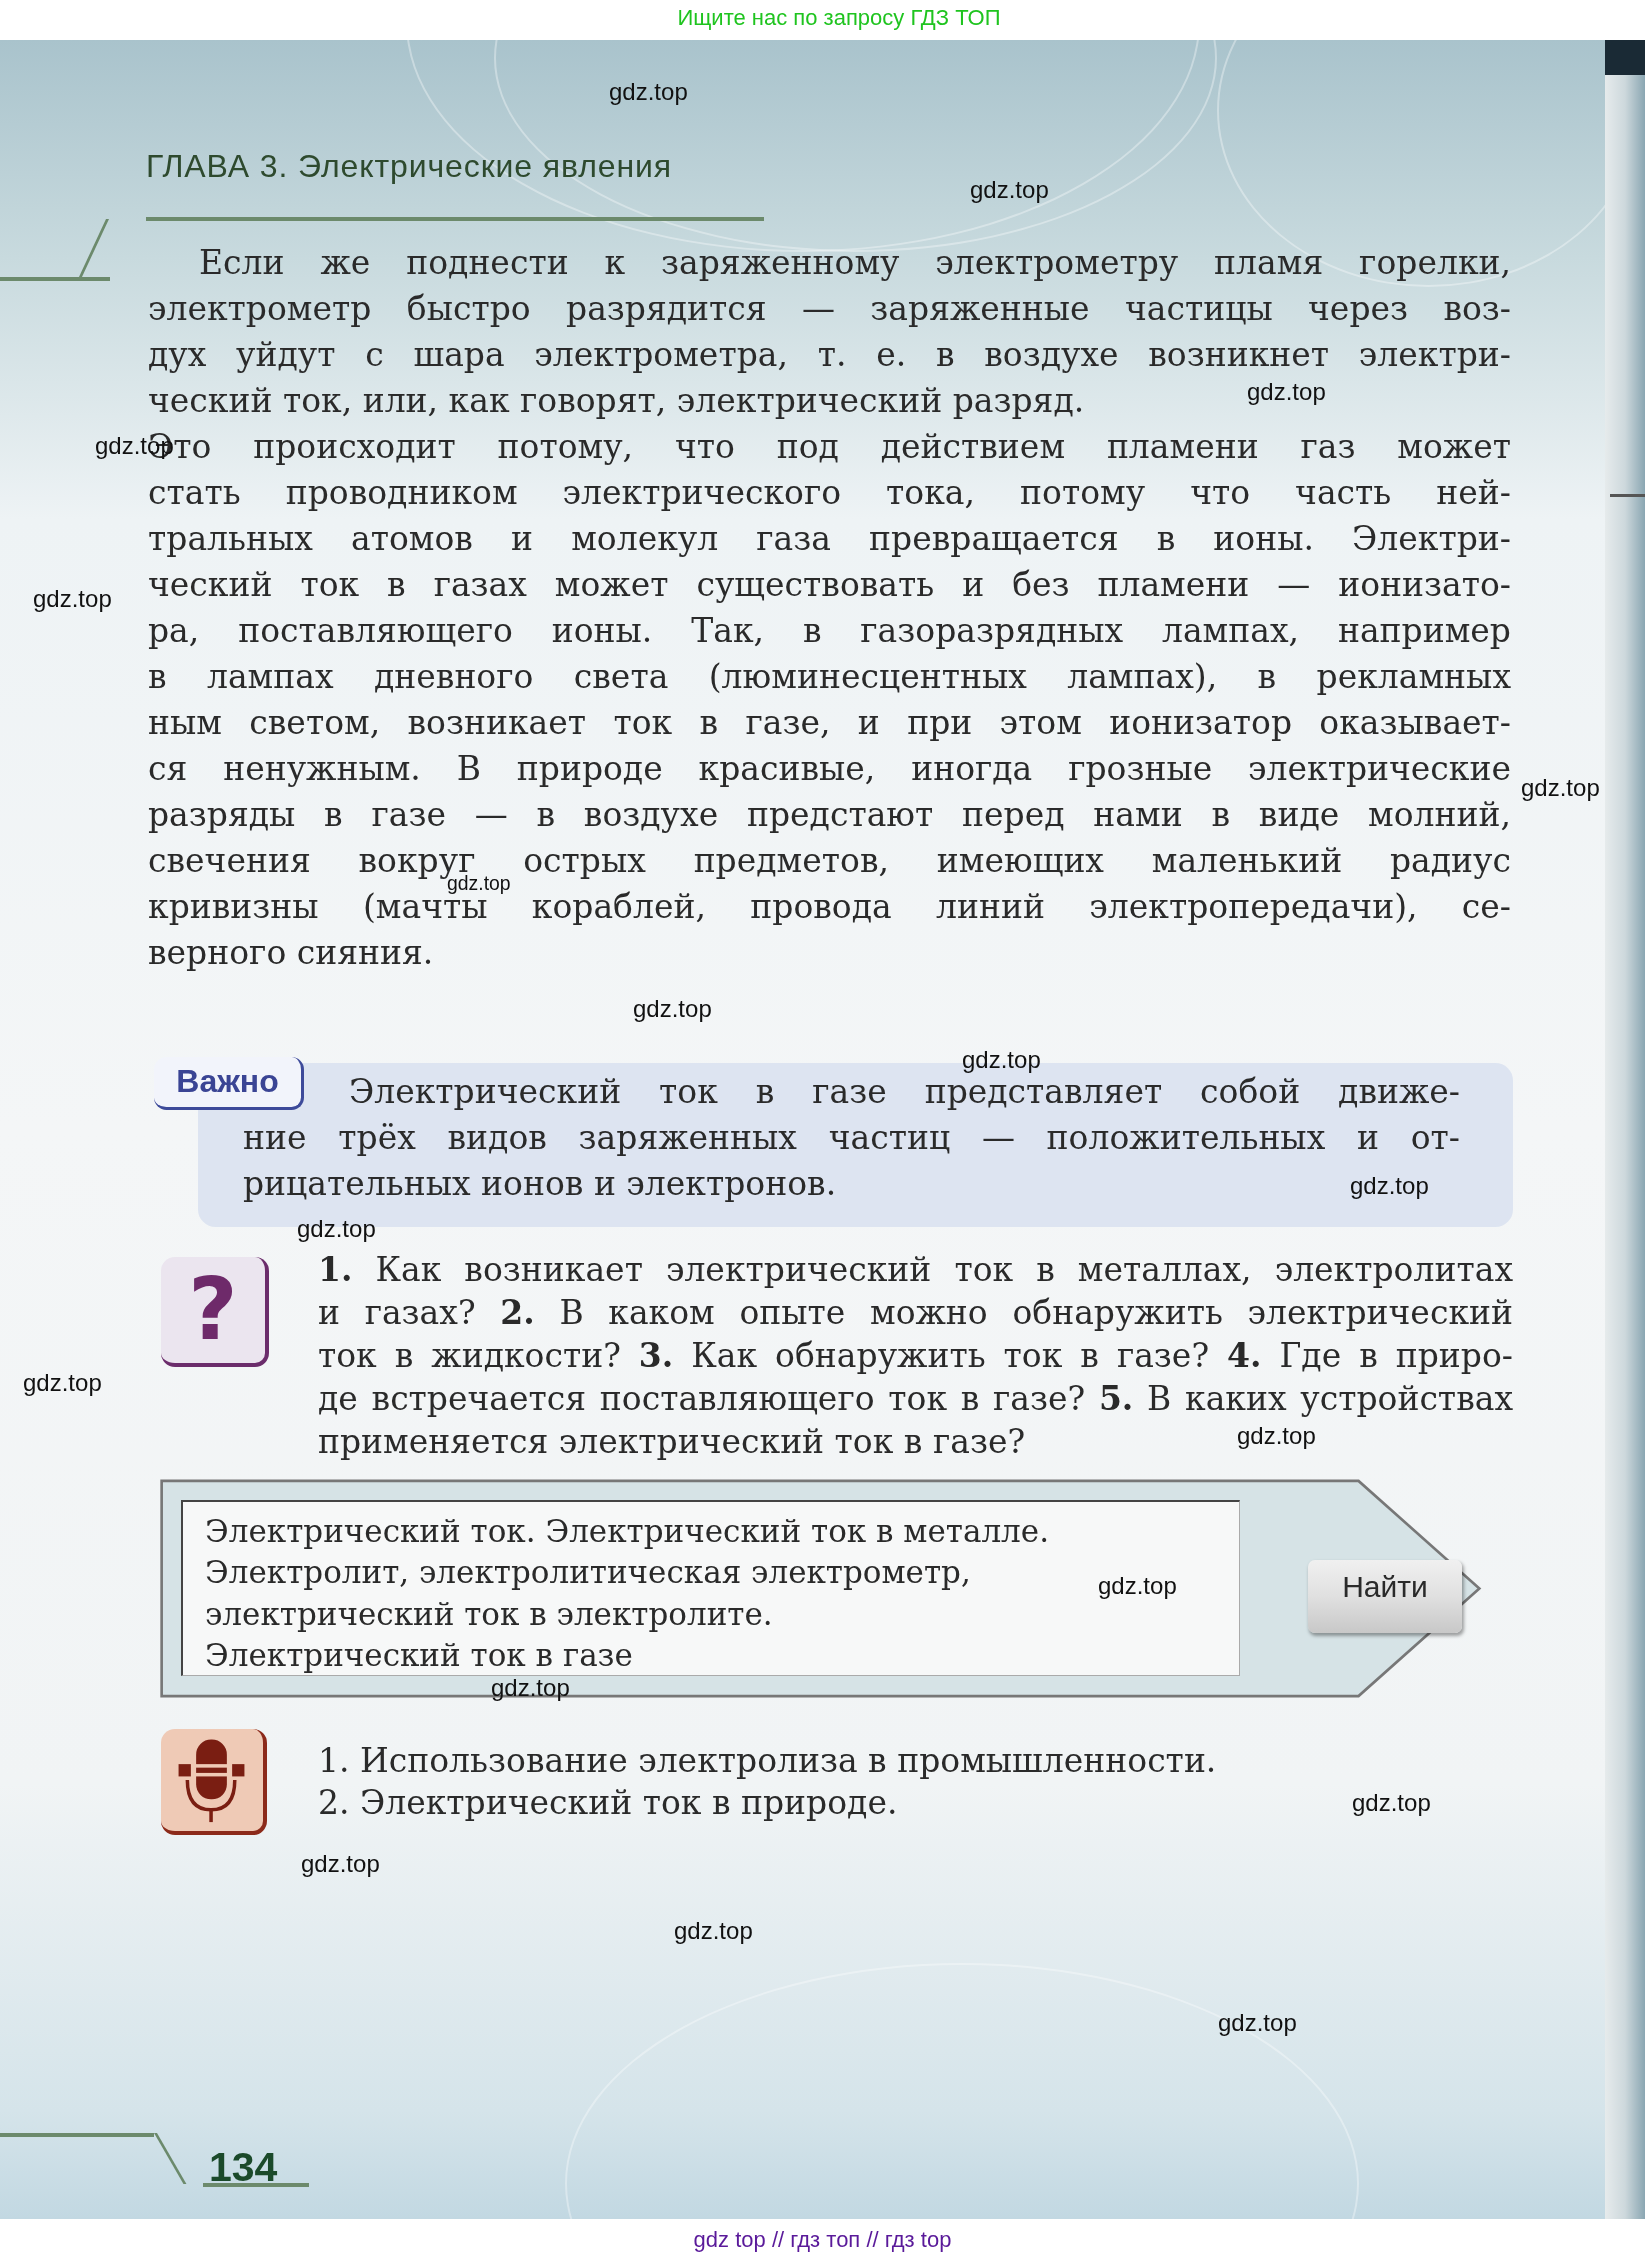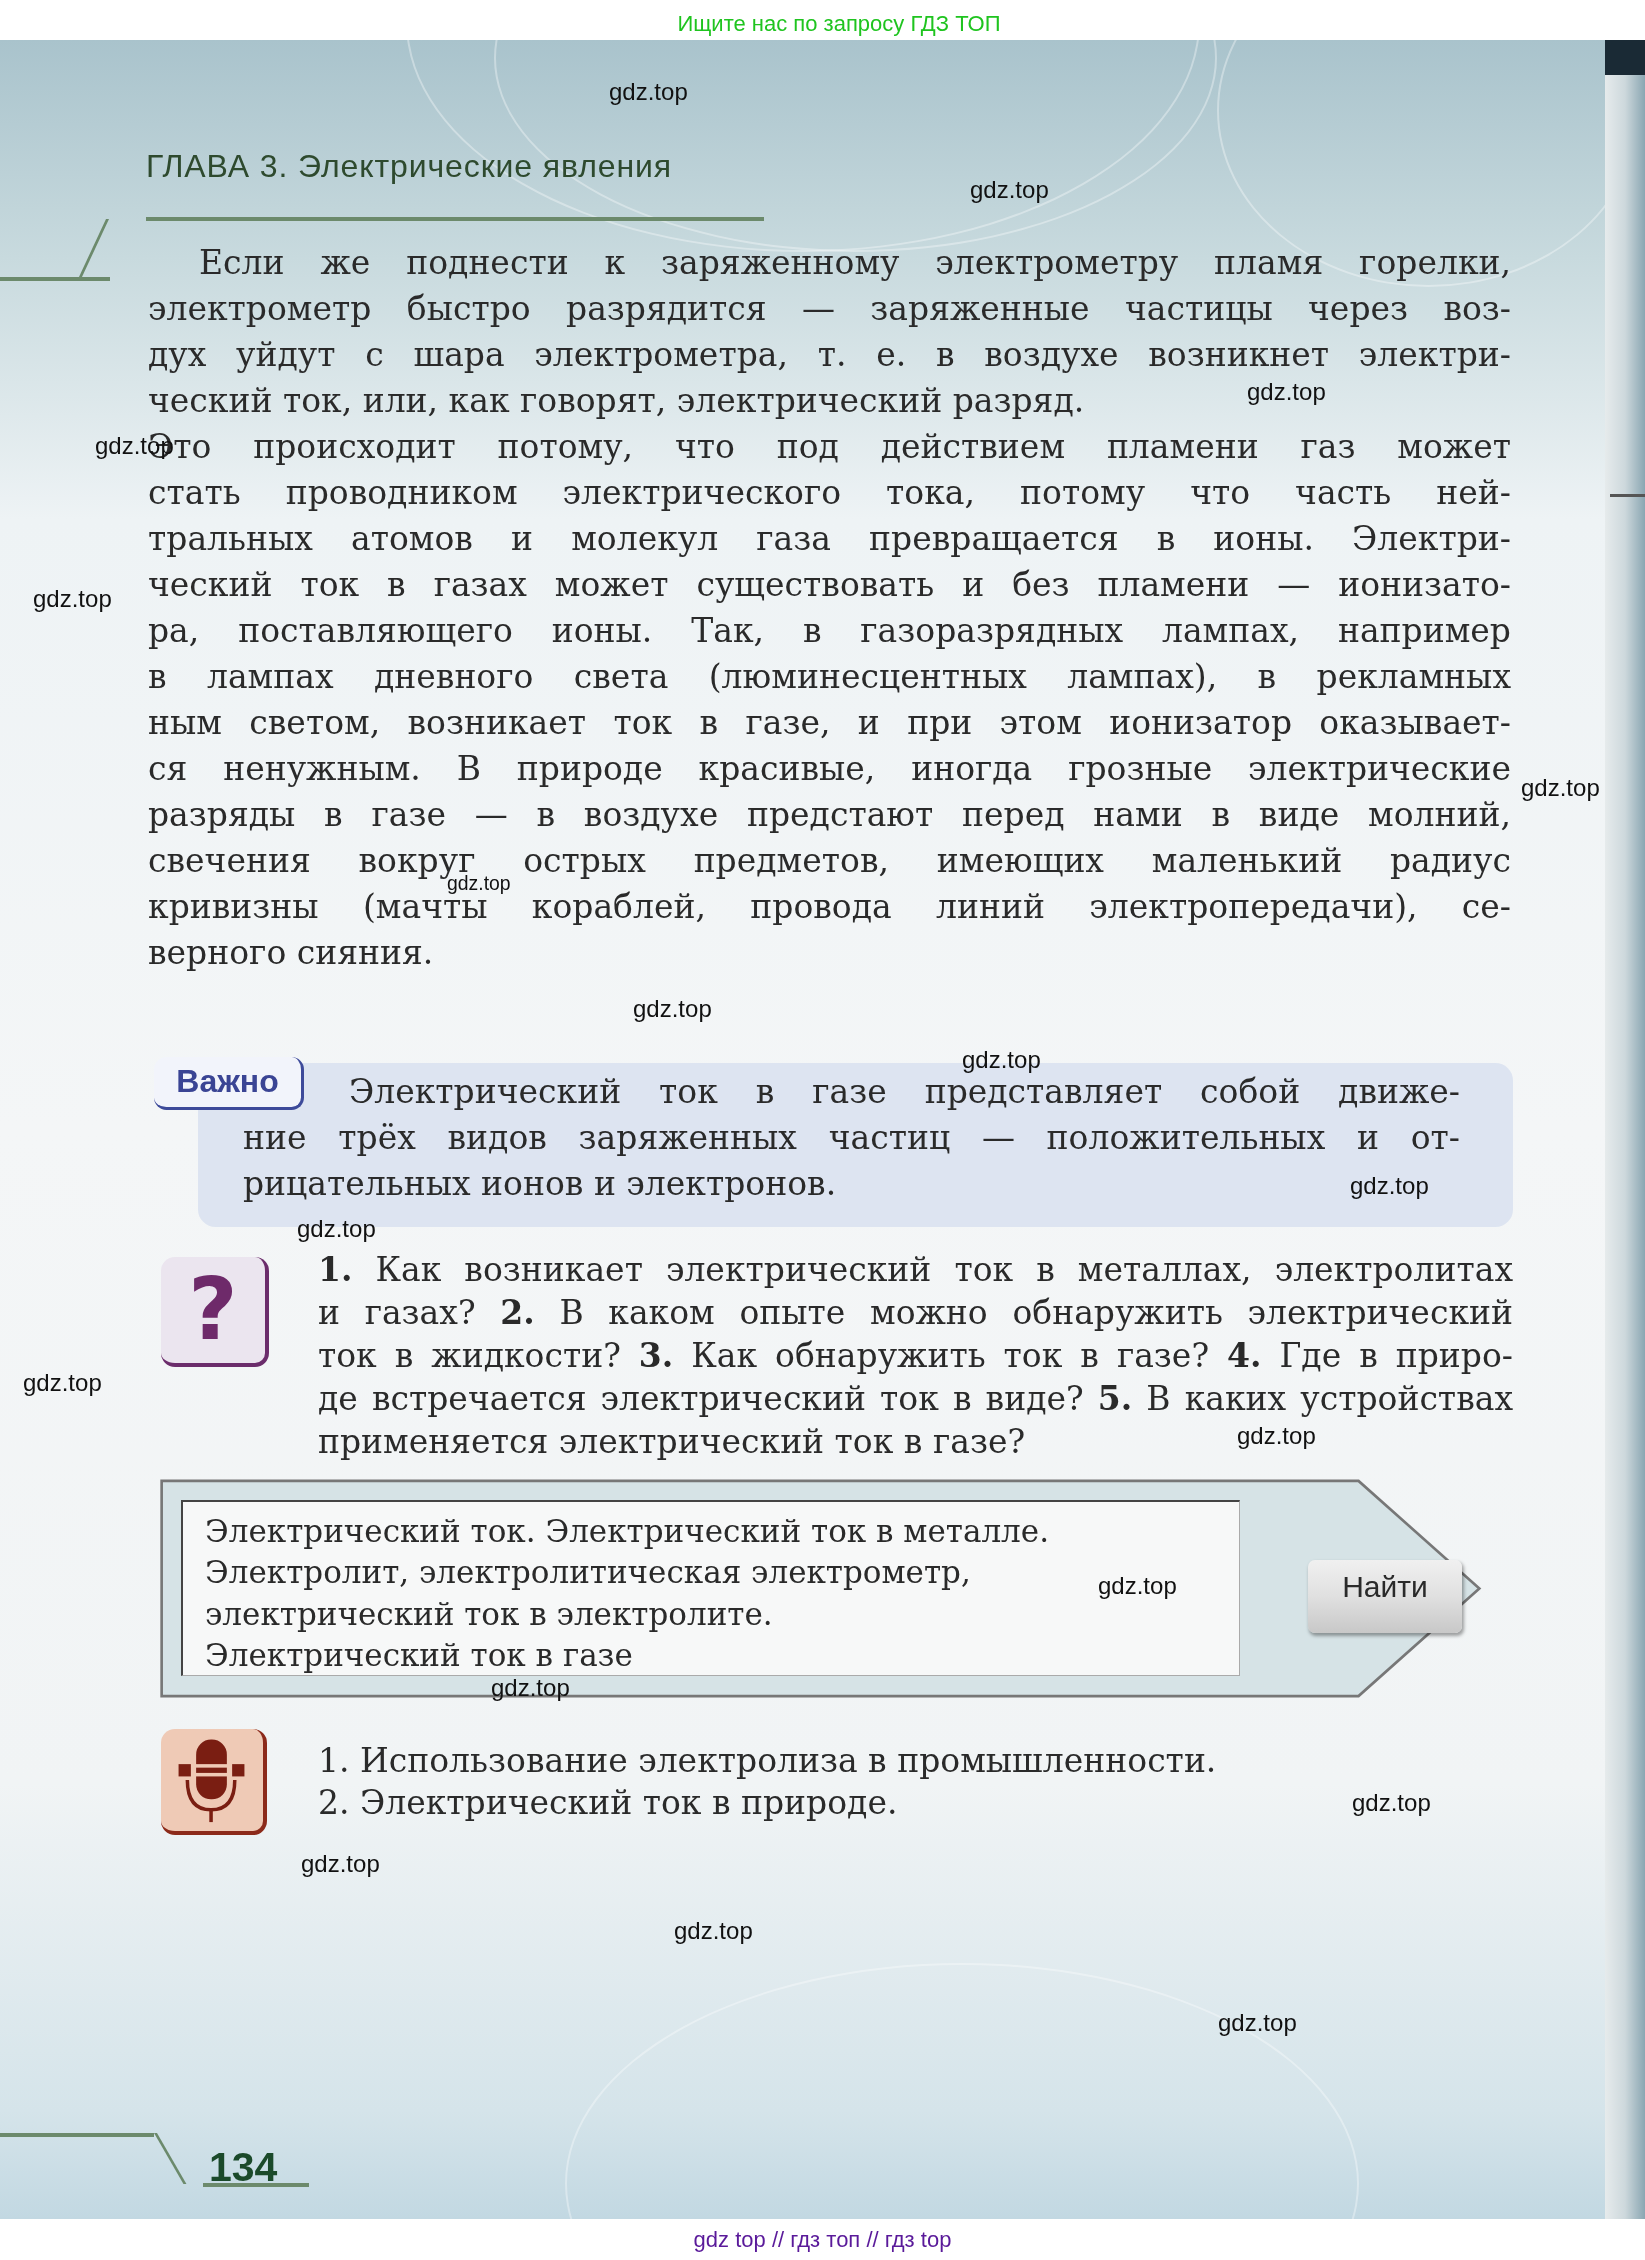--- a/index.html
+++ b/index.html
@@ -1,19 +1,19 @@
 <!DOCTYPE html>
 <html style="font-size:14px"><head>
 <meta charset="utf-8">
 <style>
   * { box-sizing: border-box; margin: 0; padding: 0; }
   html, body { width: 1645px; height: 2260px; overflow: hidden; background: #ffffff; }
   body { position: relative; font-family: "DejaVu Serif", serif; color: #262626; }
 
-  .top-banner { position: absolute; left: 0; top: 6px; width: 1645px; height: 40px; background: #fff; text-align: center; padding-left: 33px; }
+  .top-banner { position: absolute; left: 0; top: 0; width: 1645px; height: 40px; background: #fff; text-align: center; padding-left: 33px; }
   .top-banner span { font-family: "Liberation Sans", sans-serif; font-size: 22px; color: #1fc41f; line-height: 35px; }
 
   .page { position: absolute; left: 0; top: 40px; width: 1645px; height: 2179px; overflow: hidden;
     background: linear-gradient(180deg, #a9c3cc 0%, #c8dade 10%, #eef3f5 22%, #f4f6f7 50%, #f1f4f5 80%, #d5e4ea 95%, #c2d8e2 100%); }
   .page-right-dark { position: absolute; right: 0; top: 0; width: 40px; height: 100%;
     background: linear-gradient(90deg, #e6ebec 0%, #cdd8dc 50%, #8aa6b2 100%); }
   .page-right-dark::before { content: ""; position: absolute; left: 0; top: 0; width: 40px; height: 35px; background: #1a2a35; }
   .right-rule { position: absolute; right: 0; top: 454px; width: 35px; height: 2.6px; background: #555; }
   .swirl { position: absolute; border: 2.6px solid rgba(255,255,255,0.35); border-radius: 50%; }
 
@@ -118,21 +118,21 @@
   <span class="line last">рицательных ионов и электронов.</span>
 </div>
 
 <div class="question-icon">
   <span>?</span>
 </div>
 <div class="questions-text" id="questions-text">
     <span class="line"><b>1.</b><span> Как возникает электрический ток в металлах, электролитах</span></span>
     <span class="line"><span>и газах? </span><b>2.</b><span> В каком опыте можно обнаружить электрический</span></span>
     <span class="line"><span>ток в жидкости? </span><b>3.</b><span> Как обнаружить ток в газе? </span><b>4.</b><span> Где в приро-</span></span>
-    <span class="line"><span>де встречается электрический ток в виде? </span><b>5.</b><span> В каких устройствах</span></span>
+    <span class="line"><span>де встречается поставляющего ток в газе? </span><b>5.</b><span> В каких устройствах</span></span>
     <span class="line last"><span>применяется электрический ток в газе?</span></span>
   </div>
 
 <div class="search-panel">
   <svg width="1323" height="221" viewBox="0 0 1500 250">
     <polygon points="3,3 1360,3 1497,125 1360,247 3,247" fill="#d6e3e6" stroke="#777" stroke-width="3"></polygon>
   </svg>
 </div>
 <div class="search-textbox">
   <span class="line" style="top:8.8px;">Электрический ток. Электрический ток в металле.</span>

